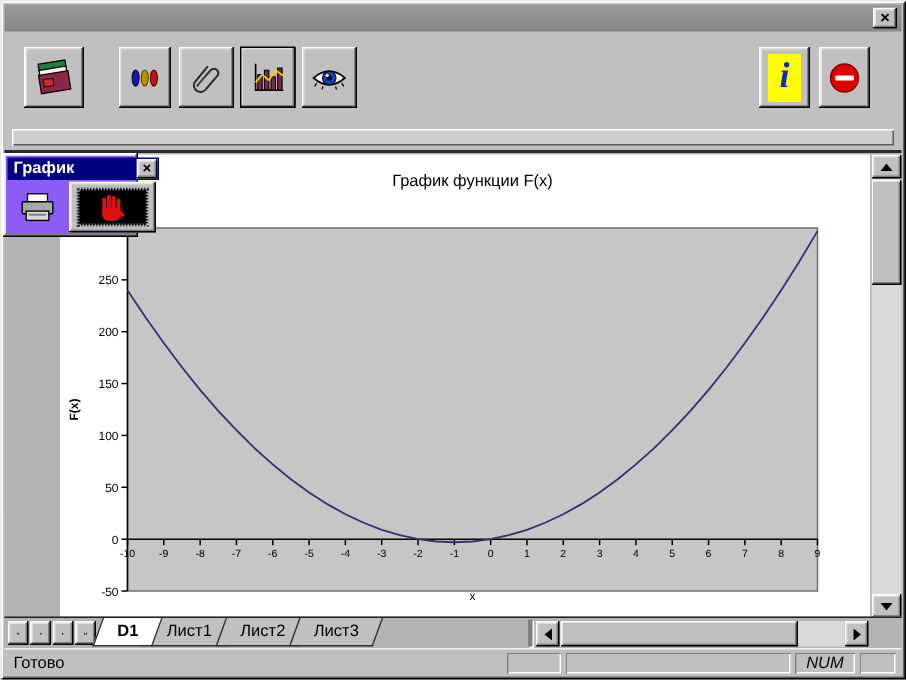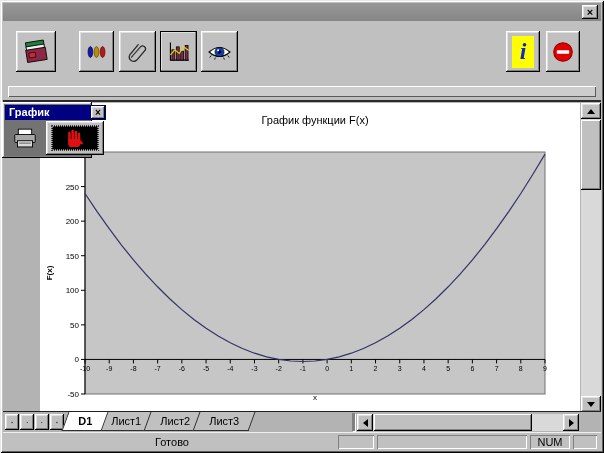--- a/index.html
+++ b/index.html
@@ -6,21 +6,21 @@
   *{box-sizing:border-box;}
   .window{position:relative;width:604px;height:453px;background:#c0c0c0;
     font-family:"Liberation Sans",sans-serif;font-size:11px;color:#000;overflow:hidden;
     box-shadow:inset 1px 1px 0 #e8e8e8, inset -1px -1px 0 #000, inset 2px 2px 0 #fff, inset -2px -2px 0 #606060;}
   .titlebar{position:absolute;left:3px;top:3px;width:598px;height:18px;
     background:linear-gradient(#989898,#868686);color:#e2e2e2;font-weight:bold;
     line-height:18px;padding-left:5px;letter-spacing:.2px;}
   .btn3d{background:#c0c0c0;border:none;
     box-shadow:inset -1px -1px 0 #000, inset 1px 1px 0 #fff, inset -2px -2px 0 #808080, inset 2px 2px 0 #dfdfdf;
     display:flex;align-items:center;justify-content:center;}
-  .sunken{box-shadow:inset 1px 1px 0 #808080, inset -1px -1px 0 #fff;}
+  .sunken{box-shadow:inset 1px 1px 0 #808080, inset -1px -1px 0 #fff;font-style:italic;}
   .close-btn{position:absolute;right:3px;top:2px;width:16px;height:14px;
     font-size:11px;font-weight:bold;color:#000;line-height:12px;}
   .tool-btn{position:absolute;top:31px;height:41px;}
   .tool-btn.active{outline:1px solid #000;outline-offset:-1px;}
   .sep-bar{position:absolute;left:8px;top:86px;width:588px;height:11px;background:#cdcdcd;
     box-shadow:inset 1px 1px 0 #fff, inset -1px -1px 0 #5a5a5a;}
   .workspace{position:absolute;left:3px;top:100px;width:598px;height:332px;background:#b3b3b3;
     border-top:2px solid #2a2a2a;}
   .doc{position:absolute;left:37px;top:1px;width:540px;height:309px;background:#fff;}
   .doc svg{display:block;}
@@ -29,21 +29,21 @@
   .vsb{position:absolute;left:578px;top:1px;width:20px;height:309px;background:#d9d9d9;}
   .vsb .up{position:absolute;left:0;top:0;width:20px;height:16px;}
   .vsb .down{position:absolute;left:0;bottom:0;width:20px;height:16px;}
   .vsb .thumb{position:absolute;left:0;top:17px;width:20px;height:70px;background:#c0c0c0;
     box-shadow:inset -1px -1px 0 #000, inset 1px 1px 0 #fff, inset -2px -2px 0 #808080;}
   .tri-up{width:0;height:0;border-left:4px solid transparent;border-right:4px solid transparent;border-bottom:5px solid #000;}
   .tri-down{width:0;height:0;border-left:4px solid transparent;border-right:4px solid transparent;border-top:5px solid #000;}
   .tri-left{width:0;height:0;border-top:4px solid transparent;border-bottom:4px solid transparent;border-right:5px solid #000;}
   .tri-right{width:0;height:0;border-top:4px solid transparent;border-bottom:4px solid transparent;border-left:5px solid #000;}
   
-  .palette{position:absolute;left:2px;top:102px;width:90px;height:56px;background:#737373;z-index:10;
+  .palette{position:absolute;left:2px;top:102px;width:90px;height:56px;background:#8b5cf6;z-index:10;
     box-shadow:inset -1px -1px 0 #000, inset 1px 1px 0 #fff, inset -2px -2px 0 #808080, inset 2px 2px 0 #dfdfdf;}
   .palette-titlebar{position:absolute;left:3px;top:3px;width:101px;height:15px;background:#000080;
     color:#fff;font-weight:bold;line-height:15px;padding-left:4px;}
   .palette-close{position:absolute;right:1px;top:1px;width:14px;height:13px;font-size:10px;font-weight:bold;}
   .flat-btn{position:absolute;background:transparent;border:none;display:flex;align-items:center;justify-content:center;}
   .hand-btn{position:absolute;left:44px;top:19px;width:58px;height:34px;}
   .hand-inner{width:48px;height:24px;background:#000;border:1px dotted #707070;outline:1px dotted #404040;
     display:flex;align-items:center;justify-content:center;}
   
   .tabrow{position:absolute;left:3px;top:411px;width:598px;height:21px;background:#b3b3b3;border-top:1px solid #202020;}
@@ -56,21 +56,21 @@
   .splitter{position:absolute;left:349px;top:1px;width:3px;height:18px;background:#808080;
     box-shadow:1px 1px 0 #fff;}
   .hsb{position:absolute;left:354px;top:2px;width:222px;height:17px;background:#d9d9d9;}
   .hsb .left{position:absolute;left:0;top:0;width:16px;height:17px;}
   .hsb .right{position:absolute;right:0;top:0;width:16px;height:17px;}
   .hsb .thumb{position:absolute;left:17px;top:0;width:158px;height:17px;background:#c0c0c0;
     box-shadow:inset -1px -1px 0 #000, inset 1px 1px 0 #fff, inset -2px -2px 0 #808080;}
   
   .statusbar{position:absolute;left:3px;top:432px;width:598px;height:18px;background:#c0c0c0;
     border-top:1px solid #f0f0f0;display:flex;align-items:center;}
-  .status-msg{flex:1;padding-left:6px;text-align:center;}
+  .status-msg{flex:1;padding-left:6px;}
   .pane{height:14px;margin-left:3px;line-height:14px;text-align:center;}
   .pane:last-child{margin-right:4px;}
   .info-face{width:28px;height:32px;background:#ffff00;color:#1428c8;
     font-family:"Liberation Serif",serif;font-weight:bold;font-style:italic;font-size:24px;
     display:flex;align-items:center;justify-content:center;}
 </style>
 </head>
 <body>
 
 <div class="window">

